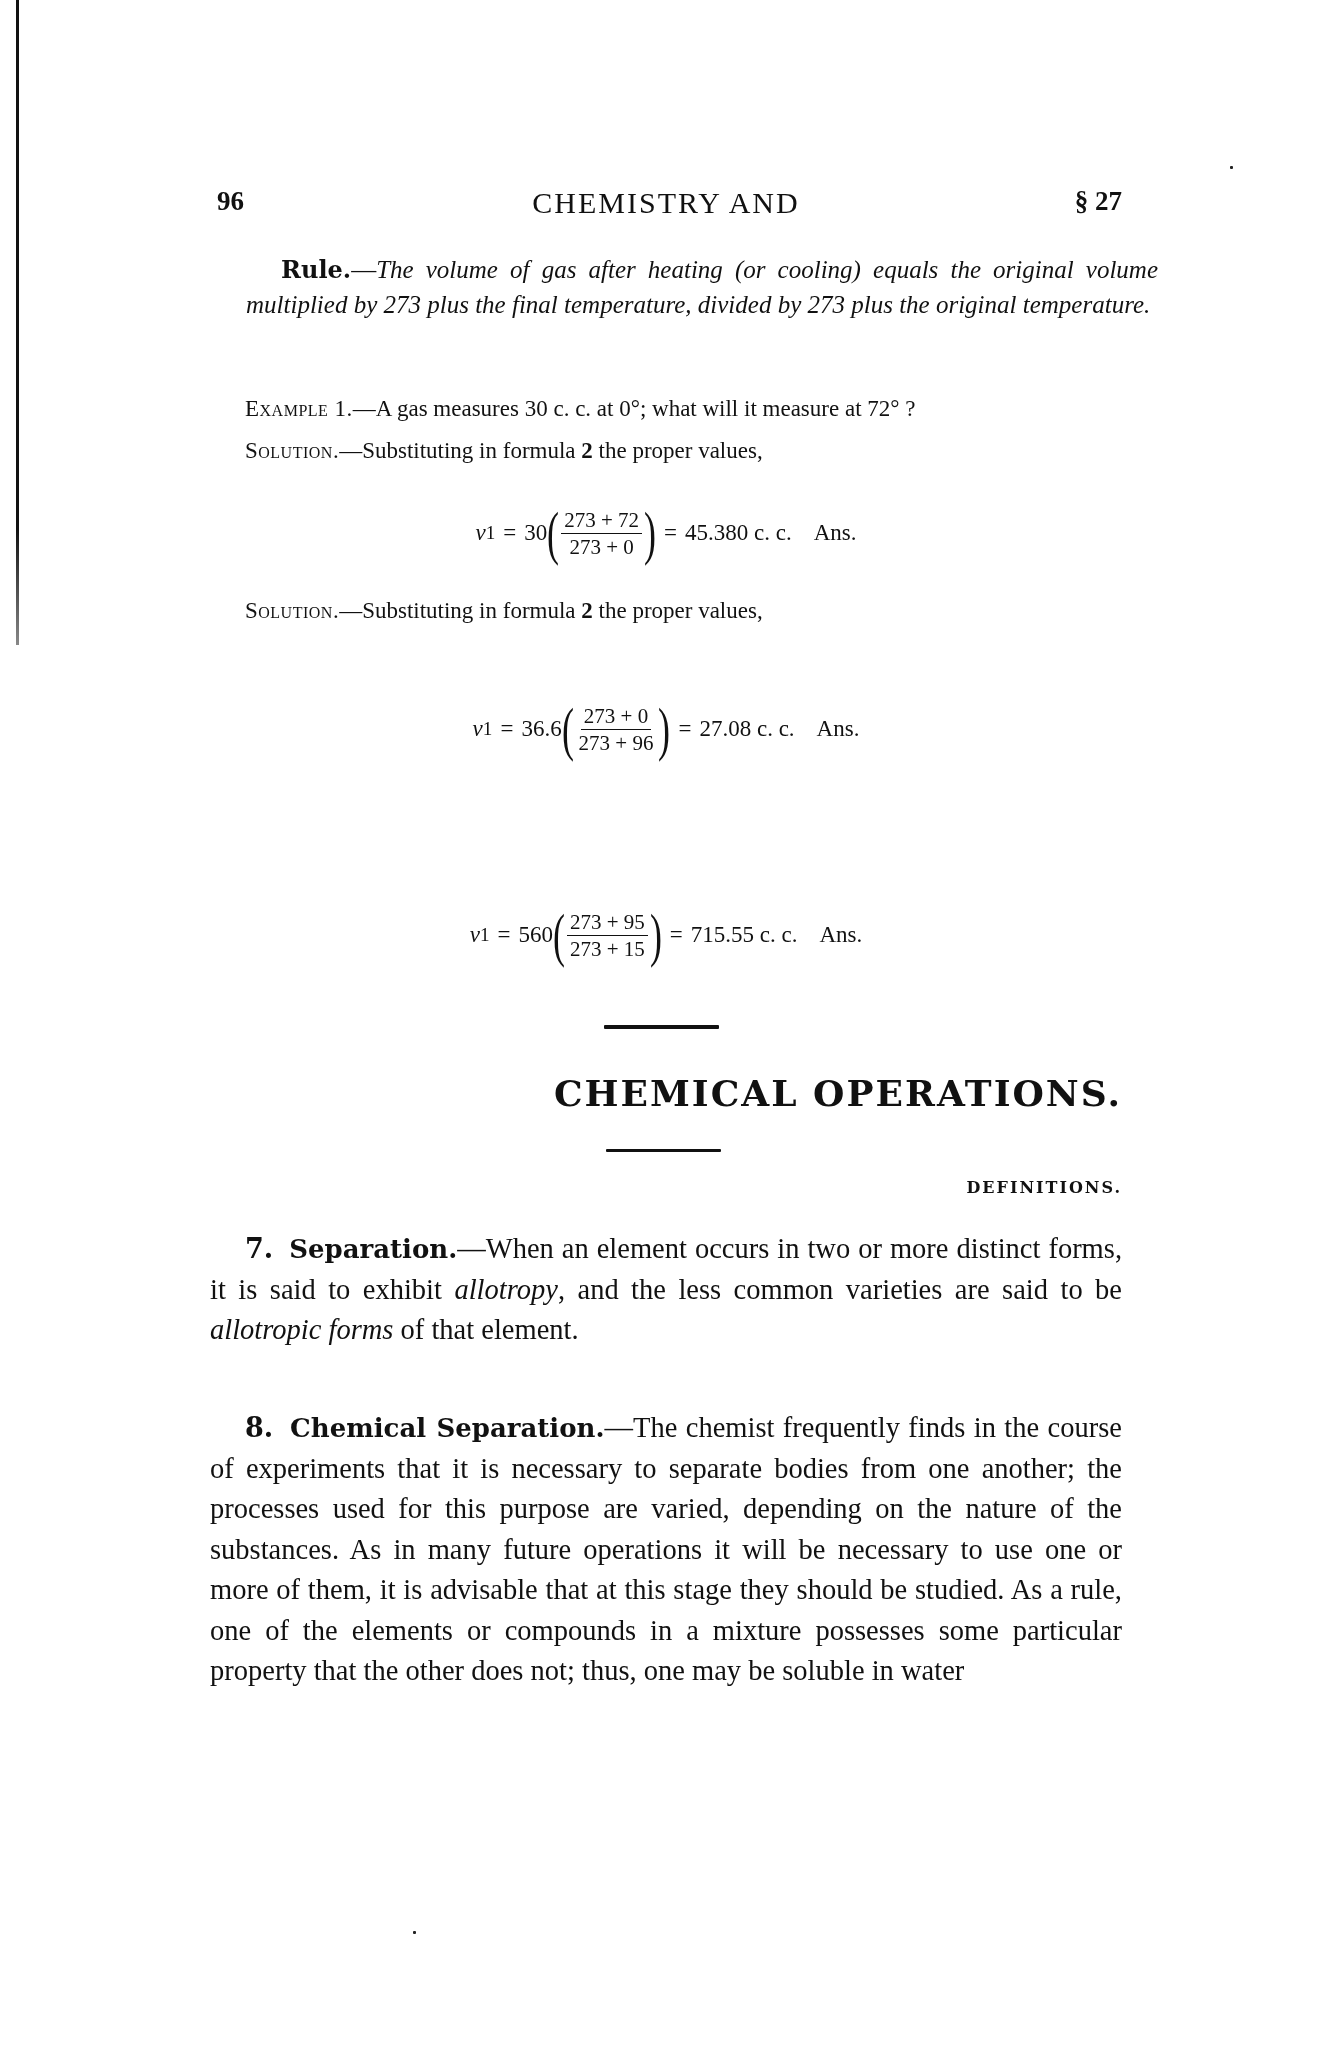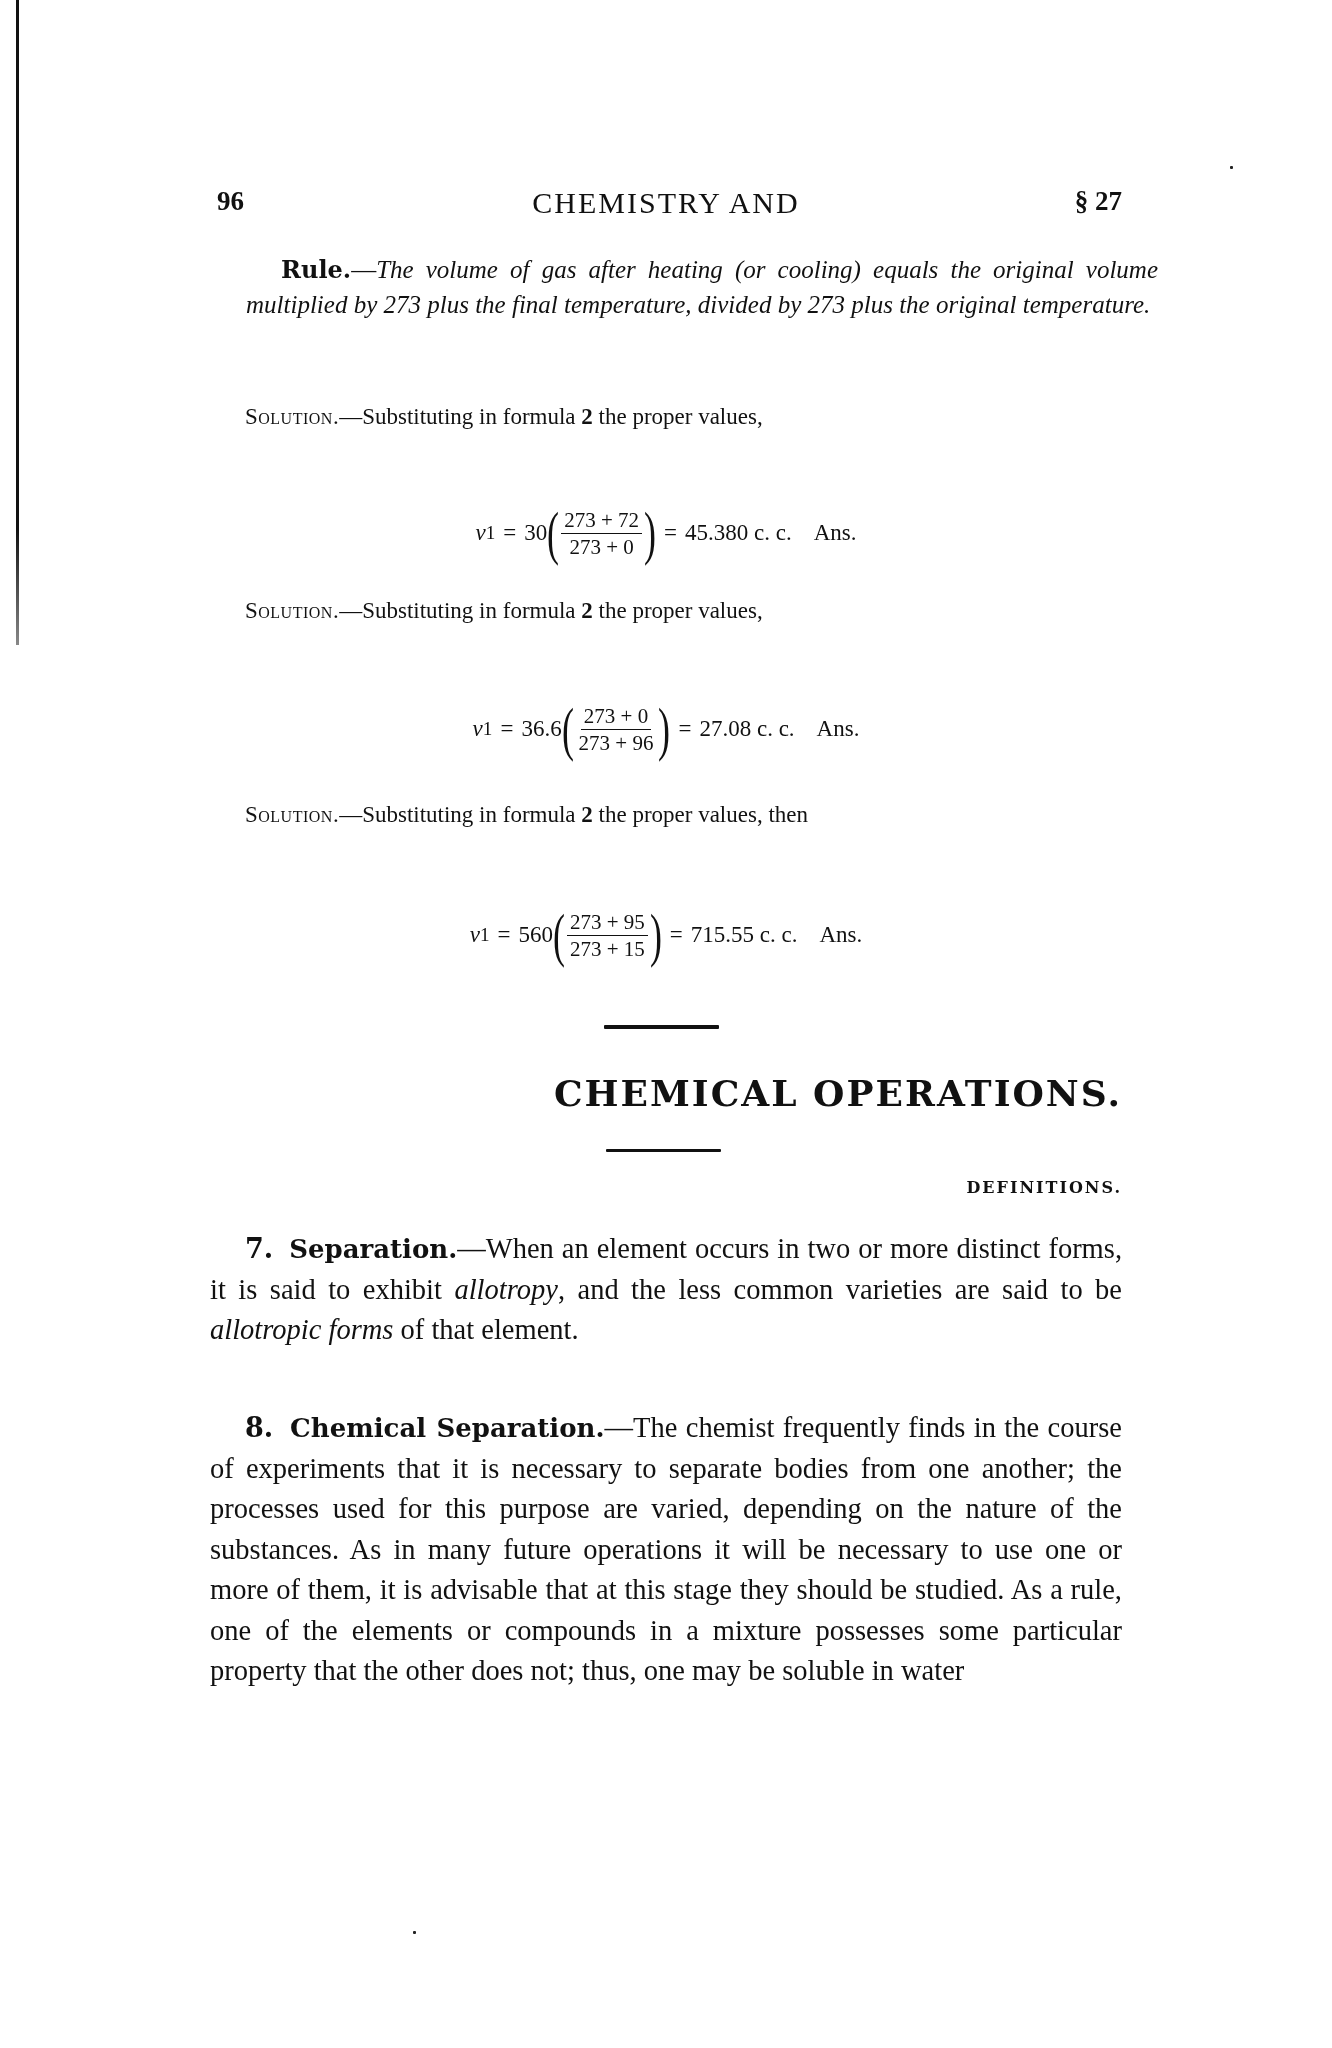--- a/index.html
+++ b/index.html
@@ -206,20 +206,23 @@
     <span class="section">§ 27</span>
   </div>
 
   <div class="small-block rule-block">
     <p>
       <span class="lead">Rule.</span><span>—</span><span class="italic">The volume of gas after heating (or cooling) equals the original volume multiplied by 273 plus the final temperature, divided by 273 plus the original temperature.</span>
     </p>
   </div>
 
   <div class="small-block" style="top:392px;">
+    <p>
+      <span class="smallcaps">Example 1.</span><span>—</span><span>A gas measures 30 c. c. at 0°; what will it measure at 72° ?</span>
+    </p>
     <p style="margin-top:8px;">
       <span class="smallcaps">Solution.</span><span>—</span><span>Substituting in formula </span><span class="bold-num">2</span><span> the proper values,</span>
     </p>
   </div>
   <div class="formula" style="top:498px;">
     <span class="var">v</span>
       <sub>1</sub>
     <span class="gap"></span>
       <span>=</span>
       <span class="gap"></span>
@@ -258,23 +261,20 @@
     <span class="paren">)</span>
     <span class="gap"></span>
       <span>=</span>
       <span class="gap"></span>
     <span>27.08 c. c.</span>
     <span class="ans-gap"></span>
     <span>Ans.</span>
   </div>
 
   <div class="small-block" style="top:790px;">
-    <p style="margin-top:8px;">
-      <span class="smallcaps">Solution.</span><span>—</span><span>Substituting in formula </span><span class="bold-num">2</span><span> the proper values, then</span>
-    </p>
   </div>
   <div class="formula" style="top:900px;">
     <span class="var">v</span>
       <sub>1</sub>
     <span class="gap"></span>
       <span>=</span>
       <span class="gap"></span>
     <span>560</span>
     <span class="paren">(</span>
     <span class="frac">

